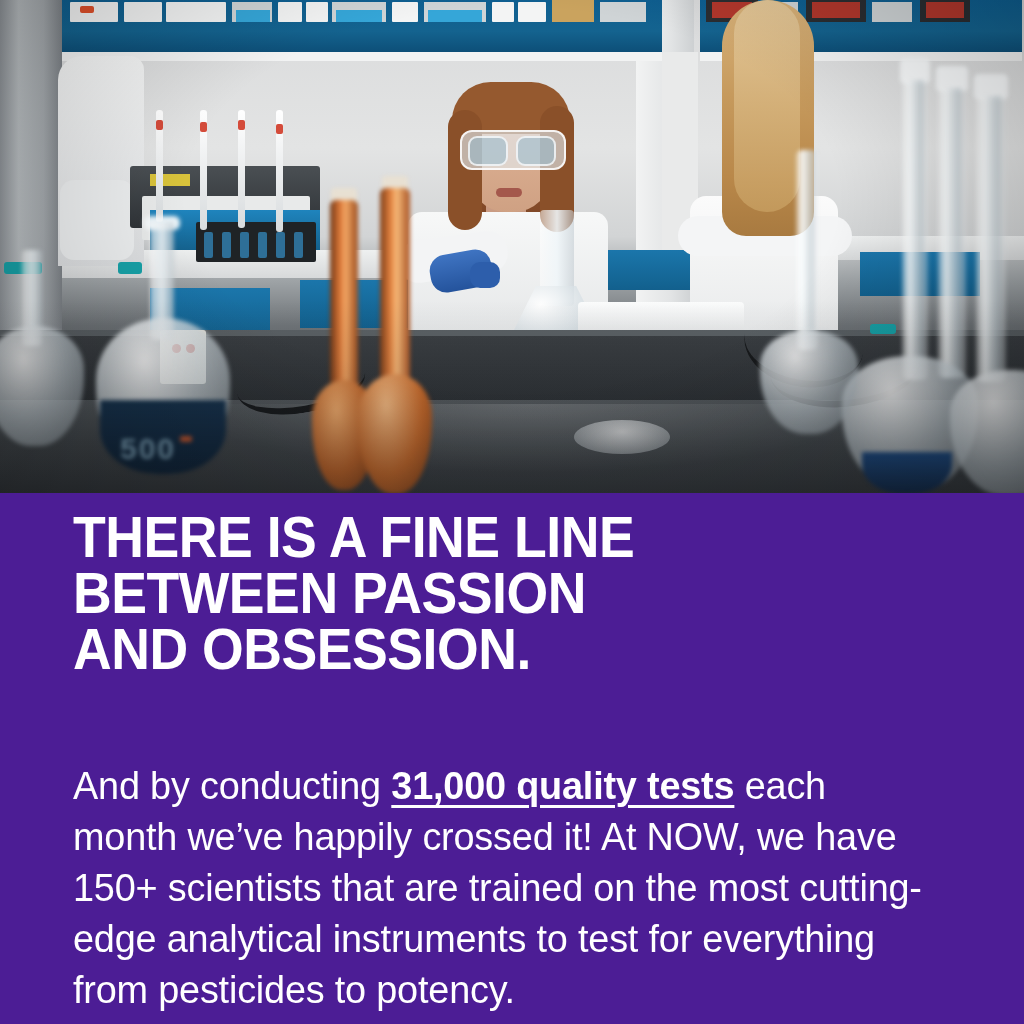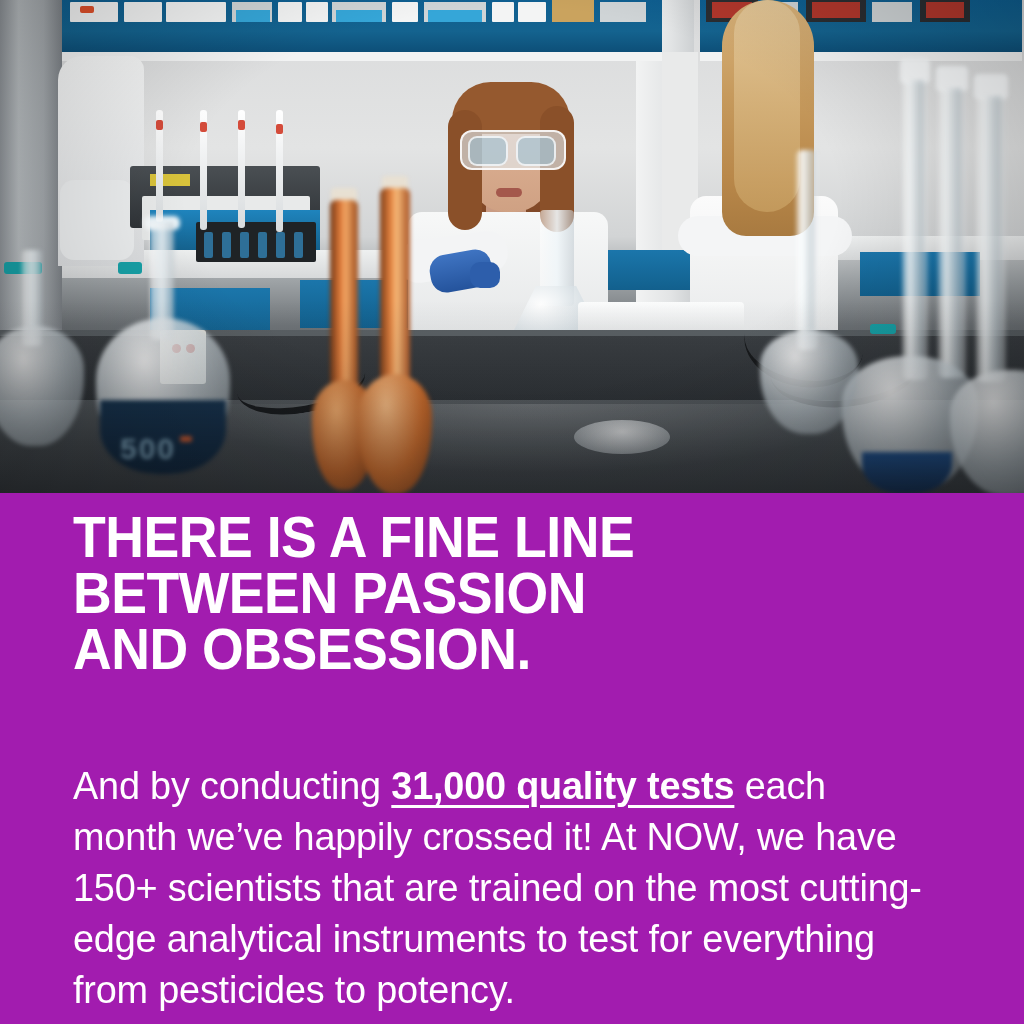--- a/index.html
+++ b/index.html
@@ -187,21 +187,21 @@
     background:radial-gradient(ellipse at 38% 28%,rgba(255,255,255,.9),rgba(208,218,224,.7) 48%,rgba(142,154,162,.5));
     border-radius:50% 50% 46% 46%/36% 36% 58% 58%;}
   .vig{left:0;top:0;width:1024px;height:493px;
     background:radial-gradient(ellipse at 50% 40%,rgba(0,0,0,0) 45%,rgba(0,0,0,.28) 100%);}
   .dof{left:0;top:300px;width:1024px;height:193px;
     background:linear-gradient(to bottom,rgba(30,34,38,0),rgba(25,29,33,.25));}
 
   
   .panel{
     position:absolute;left:0;top:493px;width:1024px;height:531px;
-    background:#a21caf;
+    background:#4c1d95;
   }
   .headline{
     position:absolute;left:73px;top:16px;width:900px;
     color:#ffffff;
     font-family:"Liberation Sans",sans-serif;
     font-weight:700;
     font-size:57px;
     line-height:56px;
     letter-spacing:-0.5px;
     transform:scaleX(.94);

